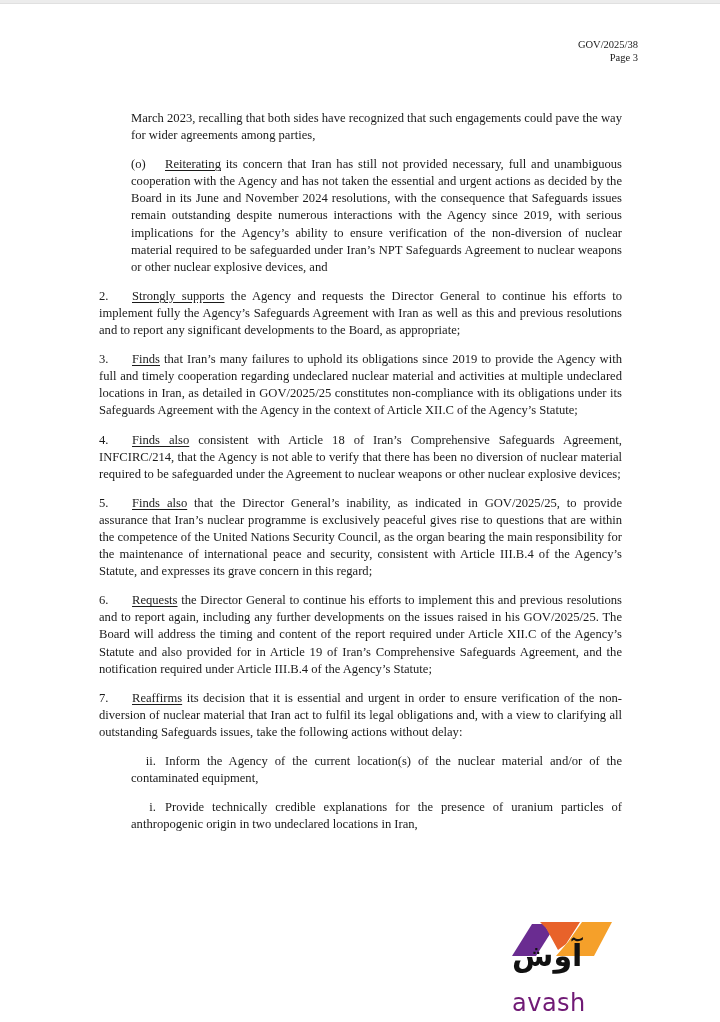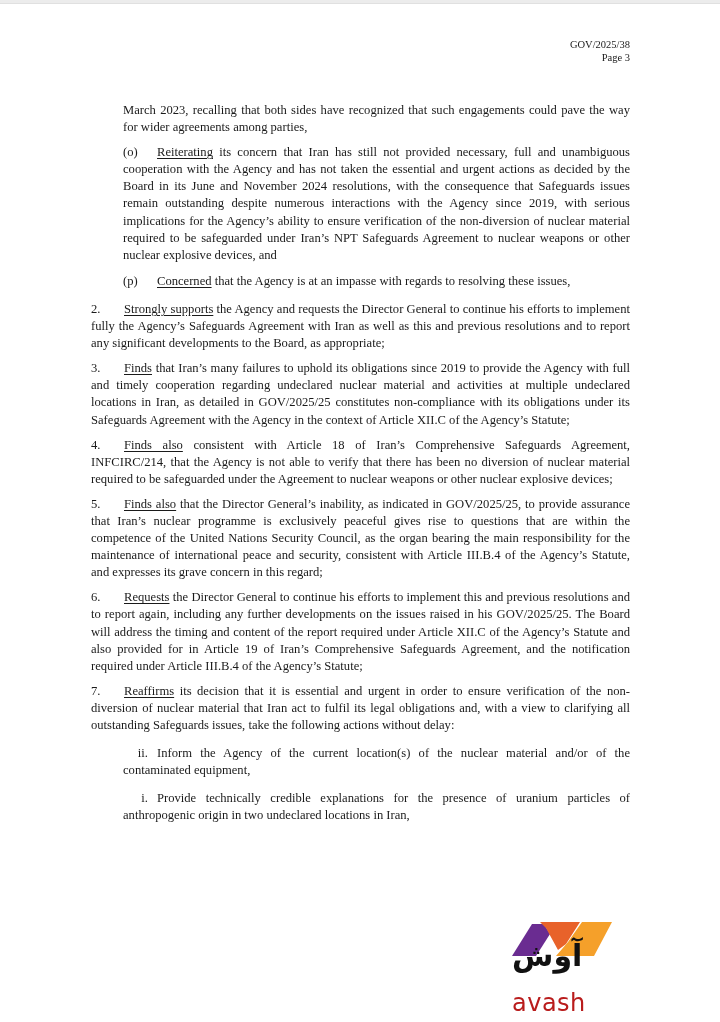--- a/index.html
+++ b/index.html
@@ -5,56 +5,55 @@
   html, body { margin: 0; padding: 0; }
   body {
     width: 720px; height: 1022px; overflow: hidden;
     background: #ffffff;
     font-family: "Liberation Serif", "DejaVu Serif", serif;
     color: #1a1a1a;
     position: relative;
   }
   .topbar { position: absolute; left: 0; top: 0; width: 720px; height: 3px; background: #ececec; border-bottom: 1px solid #e0e0e0; }
   .header {
-    position: absolute; right: 90px; top: 38px;
+    position: absolute; right: 82px; top: 38px;
     text-align: right; font-size: 10.5px; line-height: 13px; margin-left: 28px;
   }
   .content {
     position: absolute; left: 87px; top: 98px; width: 547px;
     font-size: 12.6px; line-height: 17.1px; text-align: justify;
   }
-  p { margin: 4px; }
+  p { margin: 12px; }
   .indent { padding-left: 32px; }
   .para { margin-bottom: 8px; }
   .subpara { margin-bottom: 9px; }
   .lbl { display: inline-block; width: 34px; }
   .num { display: inline-block; width: 33px; }
   u { text-decoration: underline; text-underline-offset: 2px; }
   .roman { padding-left: 32px; margin-bottom: 11px; }
   .rlbl { display: inline-block; width: 34px; text-align: right; padding-right: 9px; box-sizing: border-box; }
   .logo { position: absolute; left: 510px; top: 918px; width: 105px; height: 100px; }
   .logo .fa { position: absolute; left: 2px; top: 22px; font-family: "DejaVu Sans", sans-serif; font-size: 30px; font-weight: bold; color: #111; line-height: 32px; }
-  .logo .en { position: absolute; left: 2px; top: 72px; font-family: "DejaVu Sans", sans-serif; font-size: 24px; color: #b91c1c; line-height: 26px; letter-spacing: 0.5px; }
+  .logo .en { position: absolute; left: 2px; top: 72px; font-family: "DejaVu Sans", sans-serif; font-size: 24px; color: #701a75; line-height: 26px; letter-spacing: 0.5px; }
 </style>
 </head>
 <body>
 
 <div class="topbar"></div>
 
 <div class="header">
   <div>GOV/2025/38</div>
   <div>Page 3</div>
 </div>
 
 <div class="content">
   <p class="indent para">March 2023, recalling that both sides have recognized that such engagements could pave the way for wider agreements among parties,</p>
 
   <p class="indent subpara"><span class="lbl">(o)</span><u>Reiterating</u><span> its concern that Iran has still not provided necessary, full and unambiguous cooperation with the Agency and has not taken the essential and urgent actions as decided by the Board in its June and November 2024 resolutions, with the consequence that Safeguards issues remain outstanding despite numerous interactions with the Agency since 2019, with serious implications for the Agency’s ability to ensure verification of the non-diversion of nuclear material required to be safeguarded under Iran’s NPT Safeguards Agreement to nuclear weapons or other nuclear explosive devices, and</span></p>
 
-  <p class="indent para" style="margin-bottom:11px"><span class="lbl">(p)</span><u>Concerned</u><span> that the Agency is at an impasse with regards to resolving these issues,</span></p>
 
 
   <p class="para"><span class="num">2.</span><u>Strongly supports</u><span> the Agency and requests the Director General to continue his efforts to implement fully the Agency’s Safeguards Agreement with Iran as well as this and previous resolutions and to report any significant developments to the Board, as appropriate;</span></p>
 
   <p class="para"><span class="num">3.</span><u>Finds</u><span> that Iran’s many failures to uphold its obligations since 2019 to provide the Agency with full and timely cooperation regarding undeclared nuclear material and activities at multiple undeclared locations in Iran, as detailed in GOV/2025/25 constitutes non-compliance with its obligations under its Safeguards Agreement with the Agency in the context of Article XII.C of the Agency’s Statute;</span></p>
 
   <p class="para"><span class="num">4.</span><u>Finds also</u><span> consistent with Article 18 of Iran’s Comprehensive Safeguards Agreement, INFCIRC/214, that the Agency is not able to verify that there has been no diversion of nuclear material required to be safeguarded under the Agreement to nuclear weapons or other nuclear explosive devices;</span></p>
 
   <p class="para"><span class="num">5.</span><u>Finds also</u><span> that the Director General’s inability, as indicated in GOV/2025/25, to provide assurance that Iran’s nuclear programme is exclusively peaceful gives rise to questions that are within the competence of the United Nations Security Council, as the organ bearing the main responsibility for the maintenance of international peace and security, consistent with Article III.B.4 of the Agency’s Statute, and expresses its grave concern in this regard;</span></p>
 

